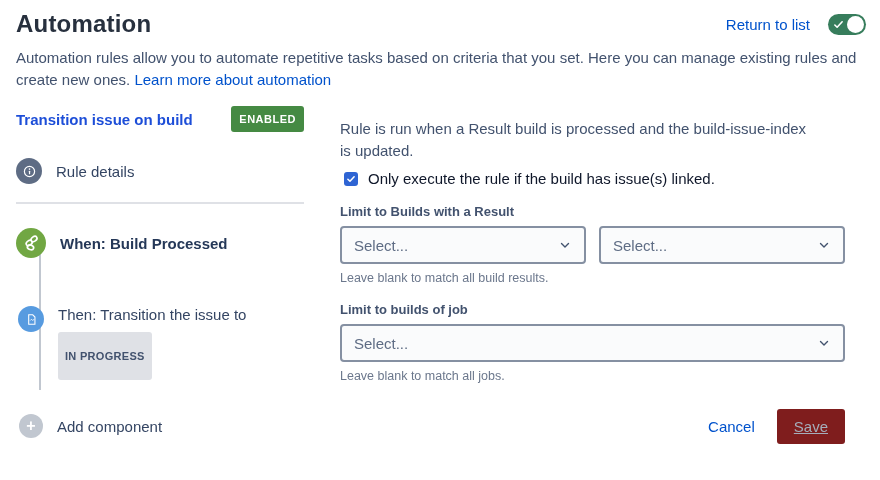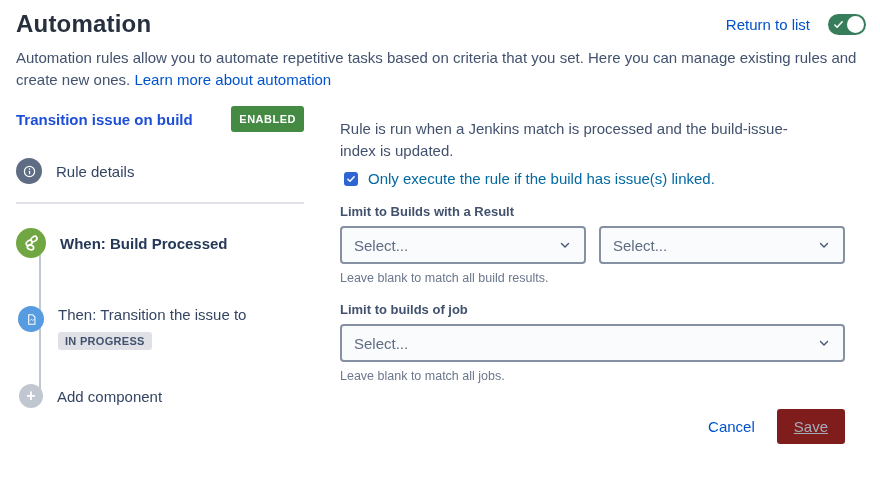--- a/index.html
+++ b/index.html
@@ -35,36 +35,36 @@
   .connector { position:absolute; left:23px; top:42px; width:2px; height:144px; background:#C1C7D0; }
   .comp-row { position:relative; display:flex; align-items:center; gap:14px; }
   .comp-row.start { align-items:flex-start; }
   .comp-when { margin-bottom:48px; }
   .comp-then { margin-bottom:34px; }
   .icon-when { width:30px; height:30px; border-radius:50%; background:#71A743; display:flex; align-items:center; justify-content:center; flex:none; }
   .icon-then { width:26px; height:26px; border-radius:50%; background:#579BE0; display:flex; align-items:center; justify-content:center; flex:none; margin-left:2px; }
   .icon-add  { width:24px; height:24px; border-radius:50%; background:#C1C7D0; color:#fff; display:flex; align-items:center; justify-content:center; flex:none; margin-left:3px; font-size:16px; font-weight:700; }
   .comp-label-bold { font-size:15px; font-weight:700; color:#253858; }
   .comp-label { font-size:15px; color:#344563; }
-  .badge-status { display:inline-block; margin-top:8px; background:#DFE1E6; color:#42526E; font-size:11px; font-weight:700; letter-spacing:.3px; padding:3px 7px; border-radius:3px; }
+  .badge-status { display:inline-block; margin-top:8px; background:#DFE1E6; color:#42526E; font-size:11px; font-weight:700; letter-spacing:.3px; padding:18px 7px; border-radius:3px; }
 
   
   .main { flex:1; margin-left:8px; padding-right:35px; }
   .main-header { display:flex; align-items:flex-start; }
   .icon-main { width:34px; height:34px; border-radius:50%; background:#71A743; display:flex; align-items:center; justify-content:center; flex:none; }
   .main-title { font-size:24px; font-weight:500; color:#27303E; margin-left:11px; line-height:34px; }
   .pencil { margin-left:10px; margin-top:9px; cursor:pointer; }
   .spacer { flex:1; }
   .ext-badge { border:1px solid #C1C7D0; border-radius:3px; padding:4px 12px 3px; text-align:center; color:#5E6C84; font-size:11px; font-weight:700; line-height:13px; letter-spacing:.3px; background:#fff; cursor:default; }
 
   .main-body { margin-left:20px; }
   .description { margin-top:12px; font-size:15px; line-height:22px; color:#42526E; max-width:478px; }
   .checkbox-row { display:flex; align-items:center; gap:10px; margin-top:8px; padding-left:4px; cursor:pointer; }
   .checkbox { width:14px; height:14px; border-radius:3px; background:#2E64D3; display:flex; align-items:center; justify-content:center; flex:none; }
-  .checkbox-label { font-size:15px; color:#0369a1; }
+  .checkbox-label { font-size:15px; color:#0f172a; }
 
   .field { margin-top:17px; }
   .field-label { font-size:13px; font-weight:700; color:#42526E; }
   .selects-row { display:flex; gap:13px; margin-top:7px; }
   .select { flex:1; height:38px; background:#FAFBFC; border:2px solid #8590A2; border-radius:4px; display:flex; align-items:center; justify-content:space-between; padding:0 12px; cursor:pointer; }
   .select-value { font-size:15px; color:#5E6C84; }
   .helper { margin-top:7px; font-size:12.5px; color:#6B778C; }
 
   .footer { display:flex; justify-content:flex-end; align-items:center; gap:22px; margin-top:26px; }
   .btn-save { background:#7f1d1d; color:#A5ADBA; border:none; border-radius:3px; font-size:15px; font-family:"Liberation Sans",sans-serif; padding:9px 17px; cursor:default;text-decoration:underline; }
@@ -143,21 +143,21 @@
       <div class="comp-row">
         <span class="icon-add">+</span>
         <span class="comp-label">Add component</span>
       </div>
     </div>
   </aside>
 
   <section class="main">
 
     <div class="main-body">
-      <p class="description">Rule is run when a Jenkins match is processed and the build-issue-index is updated.</p>
+      <p class="description">Rule is run when a Result build is processed and the build-issue-index is updated.</p>
 
       <div class="checkbox-row">
         <span class="checkbox">
           <svg width="10" height="10" viewBox="0 0 24 24">
               <path d="M4.5 12.5l5 5 10-11" fill="none" stroke="#fff" stroke-width="3.6" stroke-linecap="round" stroke-linejoin="round"></path>
             </svg>
         </span>
         <span class="checkbox-label">Only execute the rule if the build has issue(s) linked.</span>
       </div>
 

